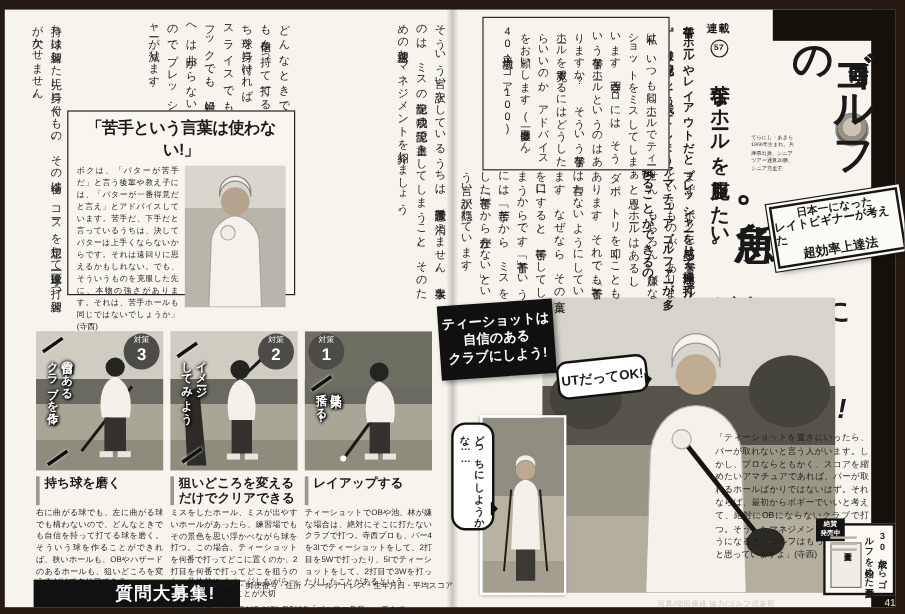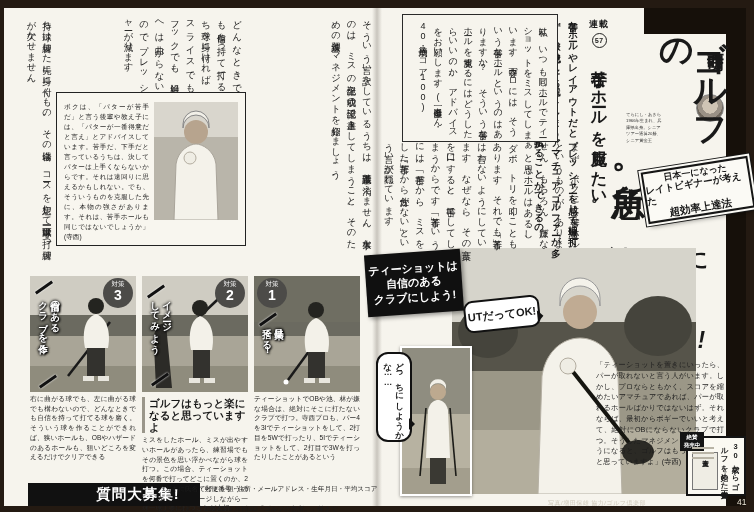--- a/index.html
+++ b/index.html
@@ -121,20 +121,21 @@
   <div class="abs qbox" style="left:402px;top:14px;width:140px;height:114px;">
     <div class="v">私は、いつも同じホールでティーショットをミスしてしまいます。寺西プロには、そういう苦手なホールというのはありますか? そういう苦手なホールを克服するにはどうしたらいいのか、アドバイスをお願いします。(多田健一さん・40歳・平均スコア100)</div>
   </div>
   <div class="abs v bodycol just" style="left:382px;top:136px;width:200px;height:108px;">まず、ボクには苦手なホールというものが、ありません。もちろん、嫌だなぁと思うホールはあるし、ダボ、トリを叩くこともあります。それでも「苦手」とは言わないようにしています。なぜなら、その言葉を口にすると、苦手にしてしまうからです。「苦手」という言葉には、「苦手だから、ミスをした」「苦手だから仕方がない」という言い訳が隠れています。</div>
 
   <div class="abs v bodycol just" style="left:248px;top:14px;width:126px;height:230px;">そういう言い訳をしているうちは、苦手意識は消えません。大事なのは、ミスの記憶を成功の記憶で上書きしてしまうこと。そのための練習法とマネジメントを紹介しましょう。</div>
   <div class="abs v bodycol just" style="left:60px;top:14px;width:184px;height:74px;">どんなときでも自信を持って打てる持ち球を身に付ければ、スライスでもフックでも、絶対に逆へは曲がらないのでプレッシャーが減ります。</div>
   <div class="abs v bodycol just" style="left:8px;top:14px;width:46px;height:230px;">持ち球は練習した先に身に付くもの。その場合は、コースを想定して一球一球丁寧に打つ練習が欠かせません。</div>
 
   <div class="abs quote" style="left:56px;top:92px;width:190px;height:154px;">
+    <div class="quote-title">「苦手という言葉は使わない!」</div>
     <div class="quote-inner">
       <div class="quote-body">ボクは、「パターが苦手だ」と言う後輩や教え子には、「パターが一番得意だと言え」とアドバイスしています。苦手だ、下手だと言っているうちは、決してパターは上手くならないからです。それは遠回りに思えるかもしれない。でも、そういうものを克服した先に、本物の強さがあります。それは、苦手ホールも同じではないでしょうか」(寺西)</div>
       <div class="quote-photo">
         <svg width="84" height="118" viewBox="0 0 84 118">
           <circle cx="42" cy="30" r="12" fill="#b7a48e"></circle>
           <path d="M29 26 A13 13 0 0 1 55 26 L55 22 A13 13 0 0 0 29 22 Z" fill="#f2f0e8" stroke="#888" stroke-width="1"></path>
           <path d="M20 118 L22 62 C24 48 36 42 42 42 C48 42 60 48 62 62 L64 118 Z" fill="#f4f2ea" stroke="#a9a49a" stroke-width="1"></path>
           <circle cx="36" cy="56" r="6" fill="#efede4" stroke="#b3ada0"></circle>
         </svg>
       </div>
@@ -156,20 +157,21 @@
         <span class="bl">対策</span>
         <span class="bn">3</span>
       </div>
       <div class="slash" style="left:4px;top:10px;"></div>
       <div class="slogan v" style="height:88px;">
         <span>自信のある</span><br>
         <span>クラブを作る</span>
       </div>
       <div class="slash" style="left:8px;top:104px;"></div>
     </div>
+    <div class="ctitle">持ち球を磨く</div>
     <div class="cbody">右に曲がる球でも、左に曲がる球でも構わないので、どんなときでも自信を持って打てる球を磨く。そういう球を作ることができれば、狭いホールも、OBやハザードのあるホールも、狙いどころを変えるだけでクリアできる</div>
   </div>
 
   <div class="card" style="left:142px;top:276px;">
     <div class="cphoto">
       <svg width="106" height="116" viewBox="0 0 106 116">
         <line x1="56" y1="42" x2="90" y2="10" stroke="#1a1a1a" stroke-width="2.5"></line>
         <circle cx="58" cy="32" r="8" fill="#242420"></circle>
         <path d="M58 40 C48 44 46 60 49 74 L70 74 C73 58 69 44 58 40 Z" fill="#f3f1e9"></path>
         <rect x="51" y="74" width="17" height="28" fill="#33322e"></rect>
@@ -181,21 +183,21 @@
         <span class="bl">対策</span>
         <span class="bn">2</span>
       </div>
       <div class="slash" style="left:4px;top:14px;"></div>
       <div class="slogan v" style="height:84px;">
         <span>イメージ</span><br>
         <span>してみよう</span>
       </div>
       <div class="slash" style="left:8px;top:102px;"></div>
     </div>
-    <div class="ctitle">ゴルフはもっと楽になると思っていますよ</div>
+    <div class="ctitle">狙いどころを変えるだけでクリアできる</div>
     <div class="cbody">ミスをしたホール、ミスが出やすいホールがあったら、練習場でもその景色を思い浮かべながら球を打つ。この場合、ティーショットを何番で打ってどこに置くのか、2打目を何番で打ってどこを狙うのか、具体的にイメージしながら一球一球丁寧に打つことが大切</div>
   </div>
 
   <div class="card" style="left:254px;top:276px;">
     <div class="cphoto">
       <svg width="106" height="116" viewBox="0 0 106 116">
         <rect x="0" y="0" width="106" height="46" fill="#6f6e62"></rect>
         <line x1="34" y1="104" x2="72" y2="52" stroke="#1a1a1a" stroke-width="2.5"></line>
         <circle cx="62" cy="34" r="8" fill="#242420"></circle>
         <path d="M62 42 C51 46 49 62 52 76 L74 76 C77 60 73 46 62 42 Z" fill="#f3f1e9"></path>
@@ -207,20 +209,21 @@
       <div class="badge" style="right:auto;left:3px;">
         <span class="bl">対策</span>
         <span class="bn">1</span>
       </div>
       <div class="slash" style="left:4px;top:42px;"></div>
       <div class="slogan v" style="top:46px;height:64px;">
         <span>見栄は</span><br>
         <span>捨てる!</span>
       </div>
     </div>
+    <div class="ctitle">レイアップする</div>
     <div class="cbody">ティーショットでOBや池、林が嫌な場合は、絶対にそこに打たないクラブで打つ。寺西プロも、パー4を3Iでティーショットをして、2打目を5Wで打ったり、5Iでティーショットをして、2打目で3Wを打ったりしたことがあるという</div>
   </div>
 
   <div class="abs footer-label" style="left:28px;top:483px;width:124px;height:23px;padding-left:48px;">質問大募集!</div>
   <div class="abs footer-text" style="left:158px;top:484px;width:224px;">
     <div>ハガキに氏名・郵便番号・住所・メールアドレス・生年月日・平均スコアを</div>
     <div>記入のうえ、〒105-8670 月刊GD「ゴルフの急所。」係まで</div>
   </div>
 
   <div class="abs mainphoto" style="left:452px;top:248px;width:244px;height:246px;">

